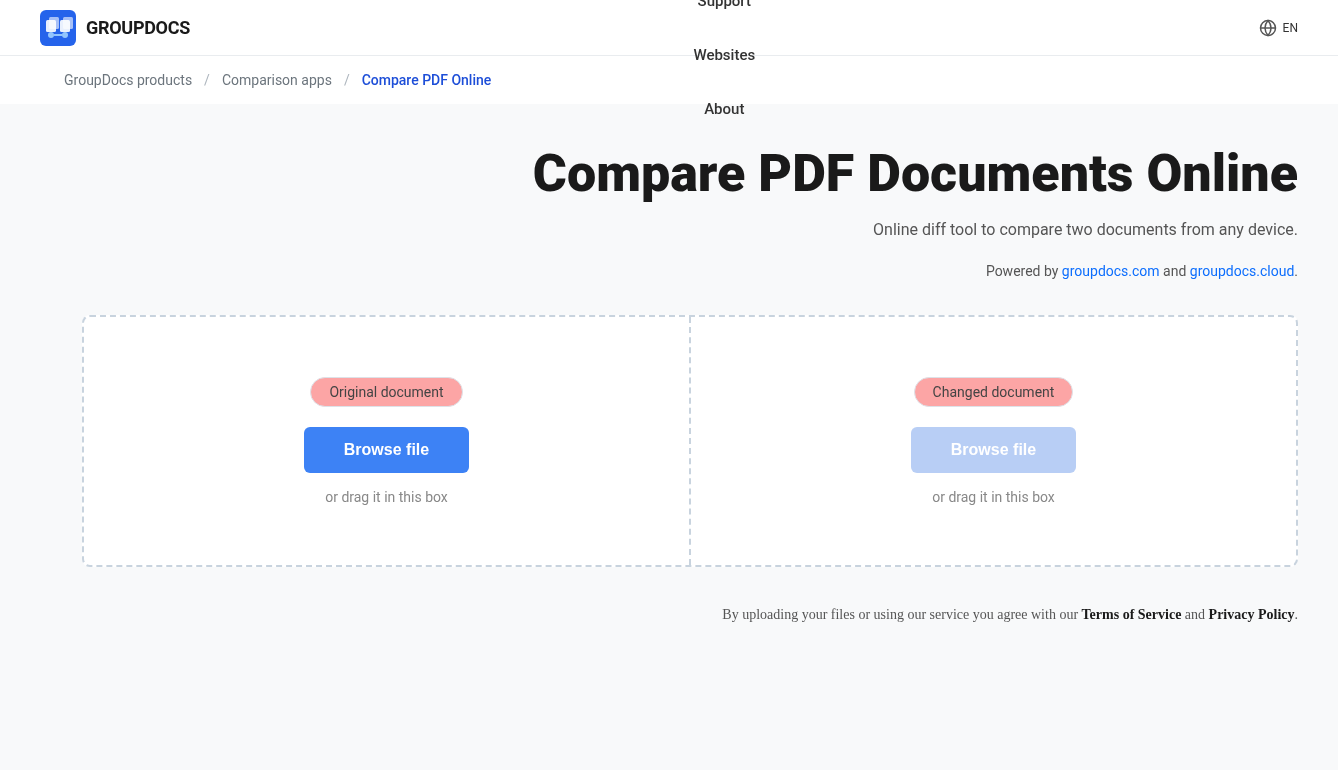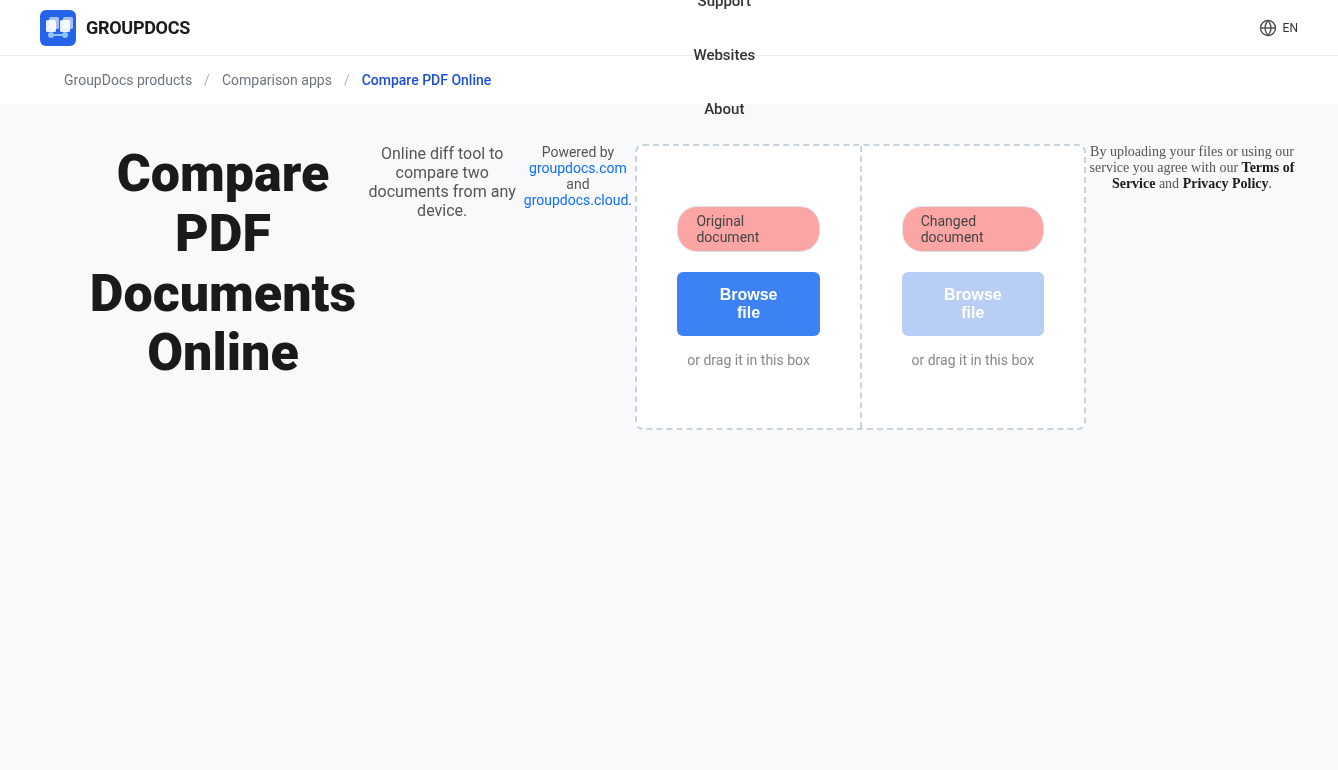--- a/index.html
+++ b/index.html
@@ -89,22 +89,22 @@
 
     .breadcrumb-current {
       color: #1d4ed8;
       font-weight: 500;
     }
 
     
     main {
       padding: 40px 40px 60px;
       display: flex;
-      flex-direction: row;
-      align-items: flex-start;
+      flex-direction: column;
+      align-items: flex-end;
       margin-left: 42px;
     }
 
     .page-title {
       font-size: 52px;
       font-weight: 900;
       color: #1a1a1a;
       text-align: center;
       line-height: 1.15;
       max-width: 900px;

